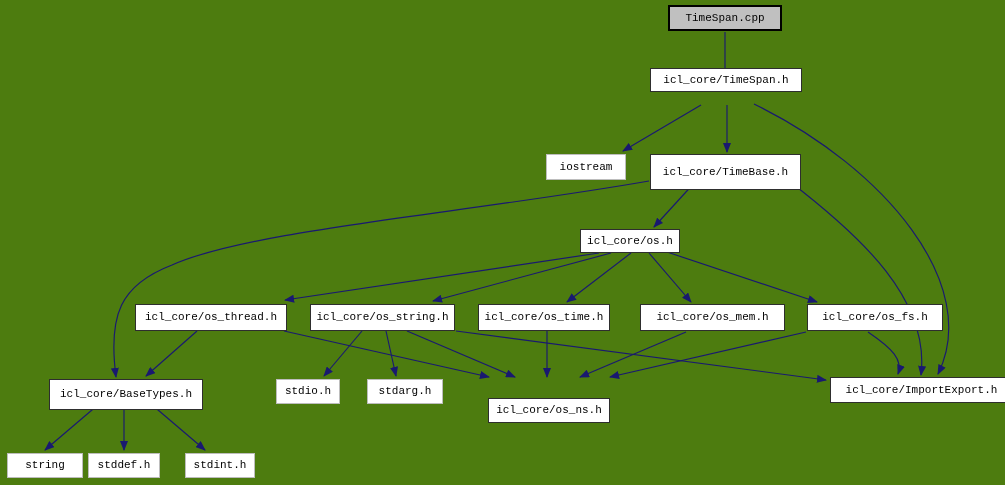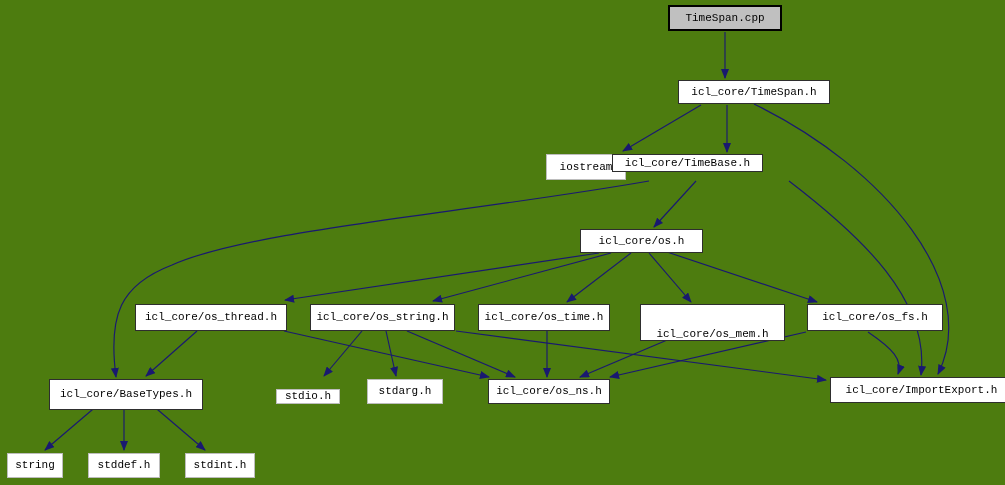--- a/index.html
+++ b/index.html
@@ -79,63 +79,63 @@
       <path d="M806,332 L610,377" fill="none" stroke="#191970" stroke-width="1.15" marker-end="url(#arrowhead)"></path>
       <path d="M868,332 C893,349 903,360 898,374" fill="none" stroke="#191970" stroke-width="1.15" marker-end="url(#arrowhead)"></path>
       <path d="M99,404 L45,450" fill="none" stroke="#191970" stroke-width="1.15" marker-end="url(#arrowhead)"></path>
       <path d="M124,404 L124,450" fill="none" stroke="#191970" stroke-width="1.15" marker-end="url(#arrowhead)"></path>
       <path d="M151,404 L205,450" fill="none" stroke="#191970" stroke-width="1.15" marker-end="url(#arrowhead)"></path>
     </svg>
   <div id="node-layer">
       <div class="node root" style="left: 668px; top: 5px; width: 114px; height: 26px;">
         <span>TimeSpan.cpp</span>
       </div>
-      <div class="node internal" style="left: 650px; top: 80px; width: 152px; height: 24px; margin-left: 28px;">
+      <div class="node internal" style="left: 650px; top: 68px; width: 152px; height: 24px;">
         <span>icl_core/TimeSpan.h</span>
       </div>
       <div class="node external" style="left: 546px; top: 154px; width: 80px; height: 26px;">
         <span>iostream</span>
       </div>
-      <div class="node internal" style="left: 612px; top: 154px; width: 151px; height: 18px;">
+      <div class="node internal" style="left: 650px; top: 154px; width: 151px; height: 36px;">
         <span>icl_core/TimeBase.h</span>
       </div>
-      <div class="node internal" style="left: 580px; top: 229px; width: 123px; height: 24px;">
+      <div class="node internal" style="left: 580px; top: 229px; width: 100px; height: 24px;">
         <span>icl_core/os.h</span>
       </div>
       <div class="node internal" style="left: 135px; top: 304px; width: 152px; height: 27px;">
         <span>icl_core/os_thread.h</span>
       </div>
       <div class="node internal" style="left: 310px; top: 304px; width: 145px; height: 27px; align-items: center;">
         <span>icl_core/os_string.h</span>
       </div>
       <div class="node internal" style="left: 478px; top: 304px; width: 132px; height: 27px;">
         <span>icl_core/os_time.h</span>
       </div>
-      <div class="node internal" style="left: 640px; top: 304px; width: 145px; height: 37px; align-items: flex-end;">
+      <div class="node internal" style="left: 640px; top: 304px; width: 145px; height: 27px;">
         <span>icl_core/os_mem.h</span>
       </div>
       <div class="node internal" style="left: 807px; top: 304px; width: 136px; height: 27px;">
         <span>icl_core/os_fs.h</span>
       </div>
       <div class="node internal" style="left: 49px; top: 379px; width: 154px; height: 31px;">
         <span>icl_core/BaseTypes.h</span>
       </div>
-      <div class="node external" style="left: 276px; top: 389px; width: 64px; height: 15px;">
+      <div class="node external" style="left: 276px; top: 379px; width: 64px; height: 25px;">
         <span>stdio.h</span>
       </div>
       <div class="node external" style="left: 367px; top: 379px; width: 76px; height: 25px;">
         <span>stdarg.h</span>
       </div>
-      <div class="node internal" style="left: 488px; top: 379px; width: 122px; height: 25px;">
+      <div class="node internal" style="left: 488px; top: 398px; width: 122px; height: 25px;">
         <span>icl_core/os_ns.h</span>
       </div>
       <div class="node internal" style="left: 830px; top: 377px; width: 183px; height: 26px;">
         <span>icl_core/ImportExport.h</span>
       </div>
-      <div class="node external" style="left: 7px; top: 453px; width: 56px; height: 25px;">
+      <div class="node external" style="left: 7px; top: 453px; width: 76px; height: 25px;">
         <span>string</span>
       </div>
       <div class="node external" style="left: 88px; top: 453px; width: 72px; height: 25px;">
         <span>stddef.h</span>
       </div>
       <div class="node external" style="left: 185px; top: 453px; width: 70px; height: 25px; text-align: center;">
         <span>stdint.h</span>
       </div>
     </div>
 </div>

